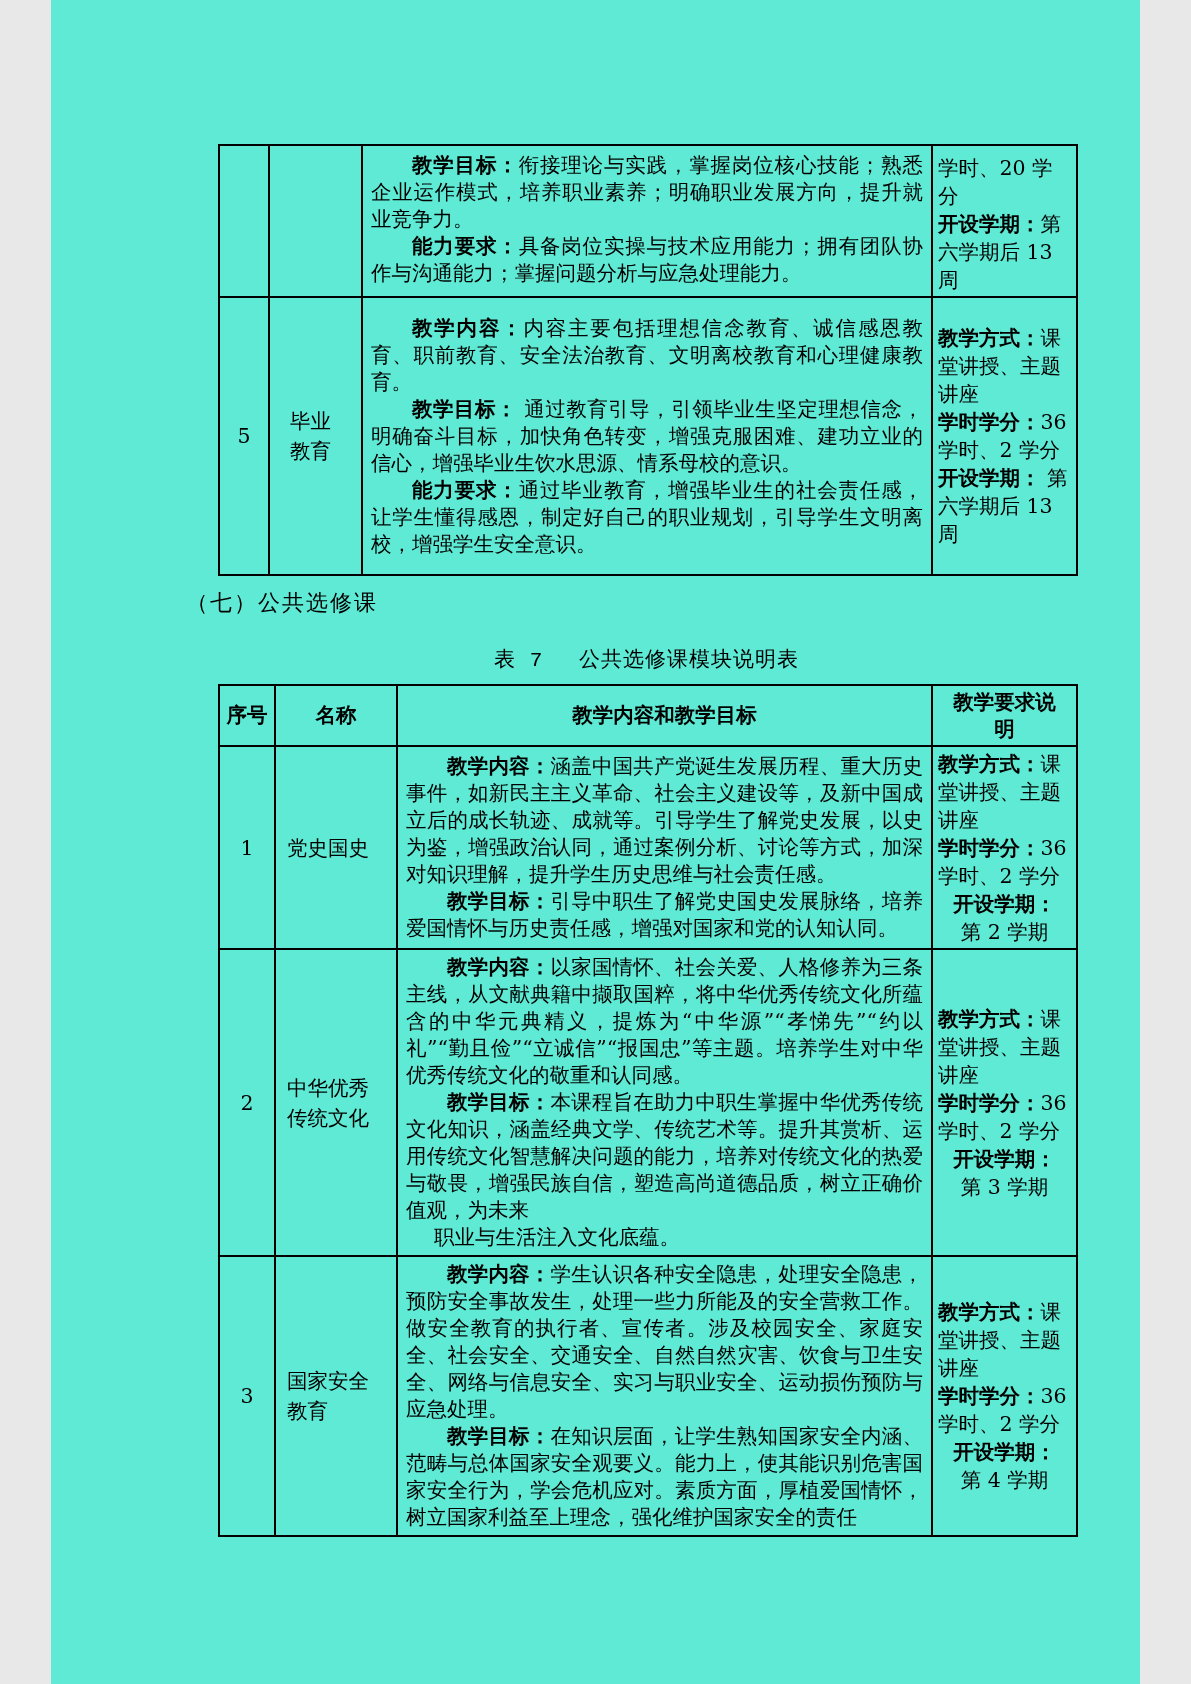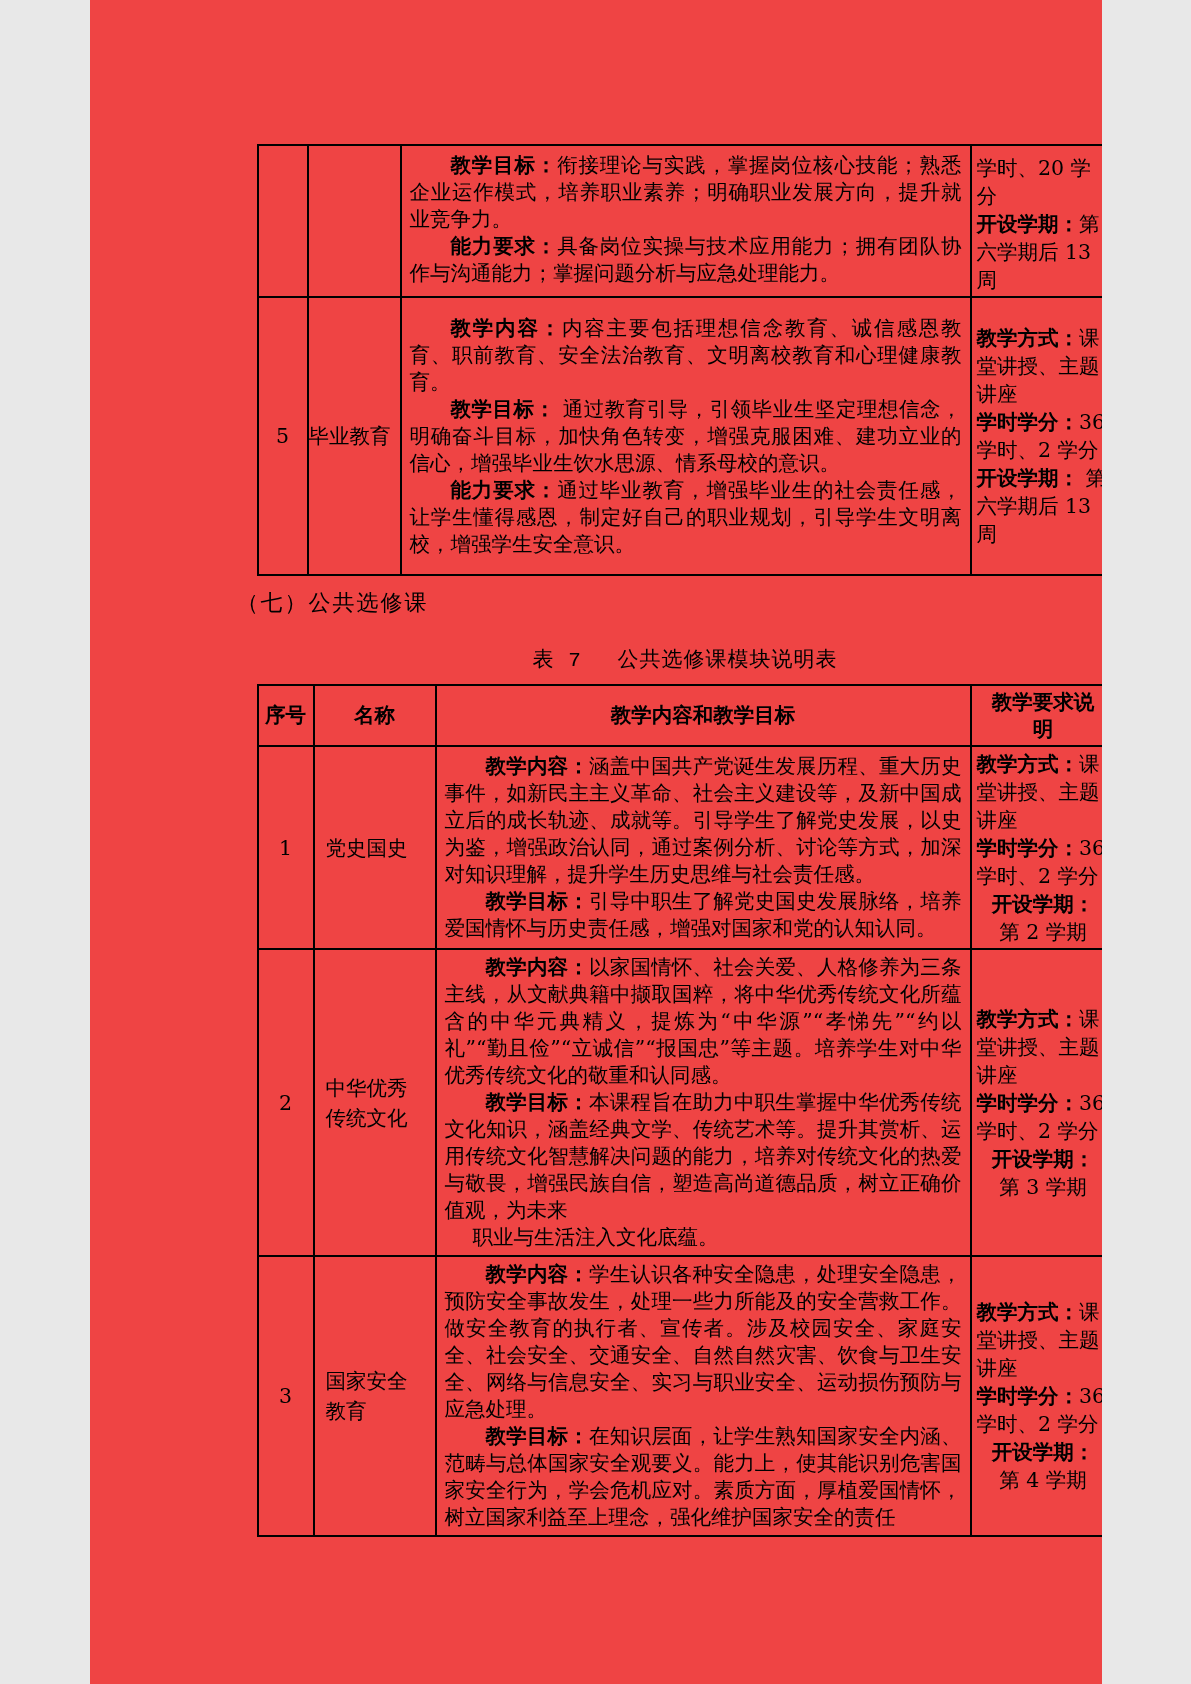--- a/index.html
+++ b/index.html
@@ -1,19 +1,19 @@
 <!DOCTYPE html>
 <html><head>
 <meta charset="utf-8">
 <style>
   html,body{margin:0;padding:0;background:#e8e8e8;}
   .page{
     position:relative;
-    width:1012px;height:1684px;
-    background:#ef4444;
+    width:1089px;height:1684px;
+    background:#5eead4;
     color:#000;
     font-family:"DejaVu Serif","Liberation Serif",serif;
     overflow:hidden;
     margin:0 auto;
   }
   table{
     border-collapse:collapse;
     table-layout:fixed;
     position:absolute;
     left:167px;
@@ -51,21 +51,21 @@
   td.seq{
     text-align:center;
     vertical-align:middle;
   }
   td.name{
     vertical-align:middle;
     text-align:left;
     padding:16px 11px;
     line-height:30px;
   }
-  #cont-table td.name{padding:0 0;}
+  #cont-table td.name{padding:0 20px;}
   td.content{
     vertical-align:middle;
     padding:2px 8px;
     line-height:27px;
   }
   td.req{
     vertical-align:middle;
     padding:2px 5px;
     line-height:28px;
   }
@@ -77,21 +77,20 @@
   td.content p.noindent{text-indent:0;margin-left:28px;}
   td.req p{text-align:left;}
   td.req p.center{text-align:center;}
   b{font-weight:700;}
 
   .section-heading{
     position:absolute;
     left:135px;top:588px;
     font-size:22px;
     letter-spacing:2px;
-    margin-left:12px;
   }
   .table-title{
     position:absolute;
     left:0;top:645px;
     width:1191px;
     text-align:center;
     font-size:21px;
     letter-spacing:1px;
     font-family:Liberation Mono, monospace;
   }

